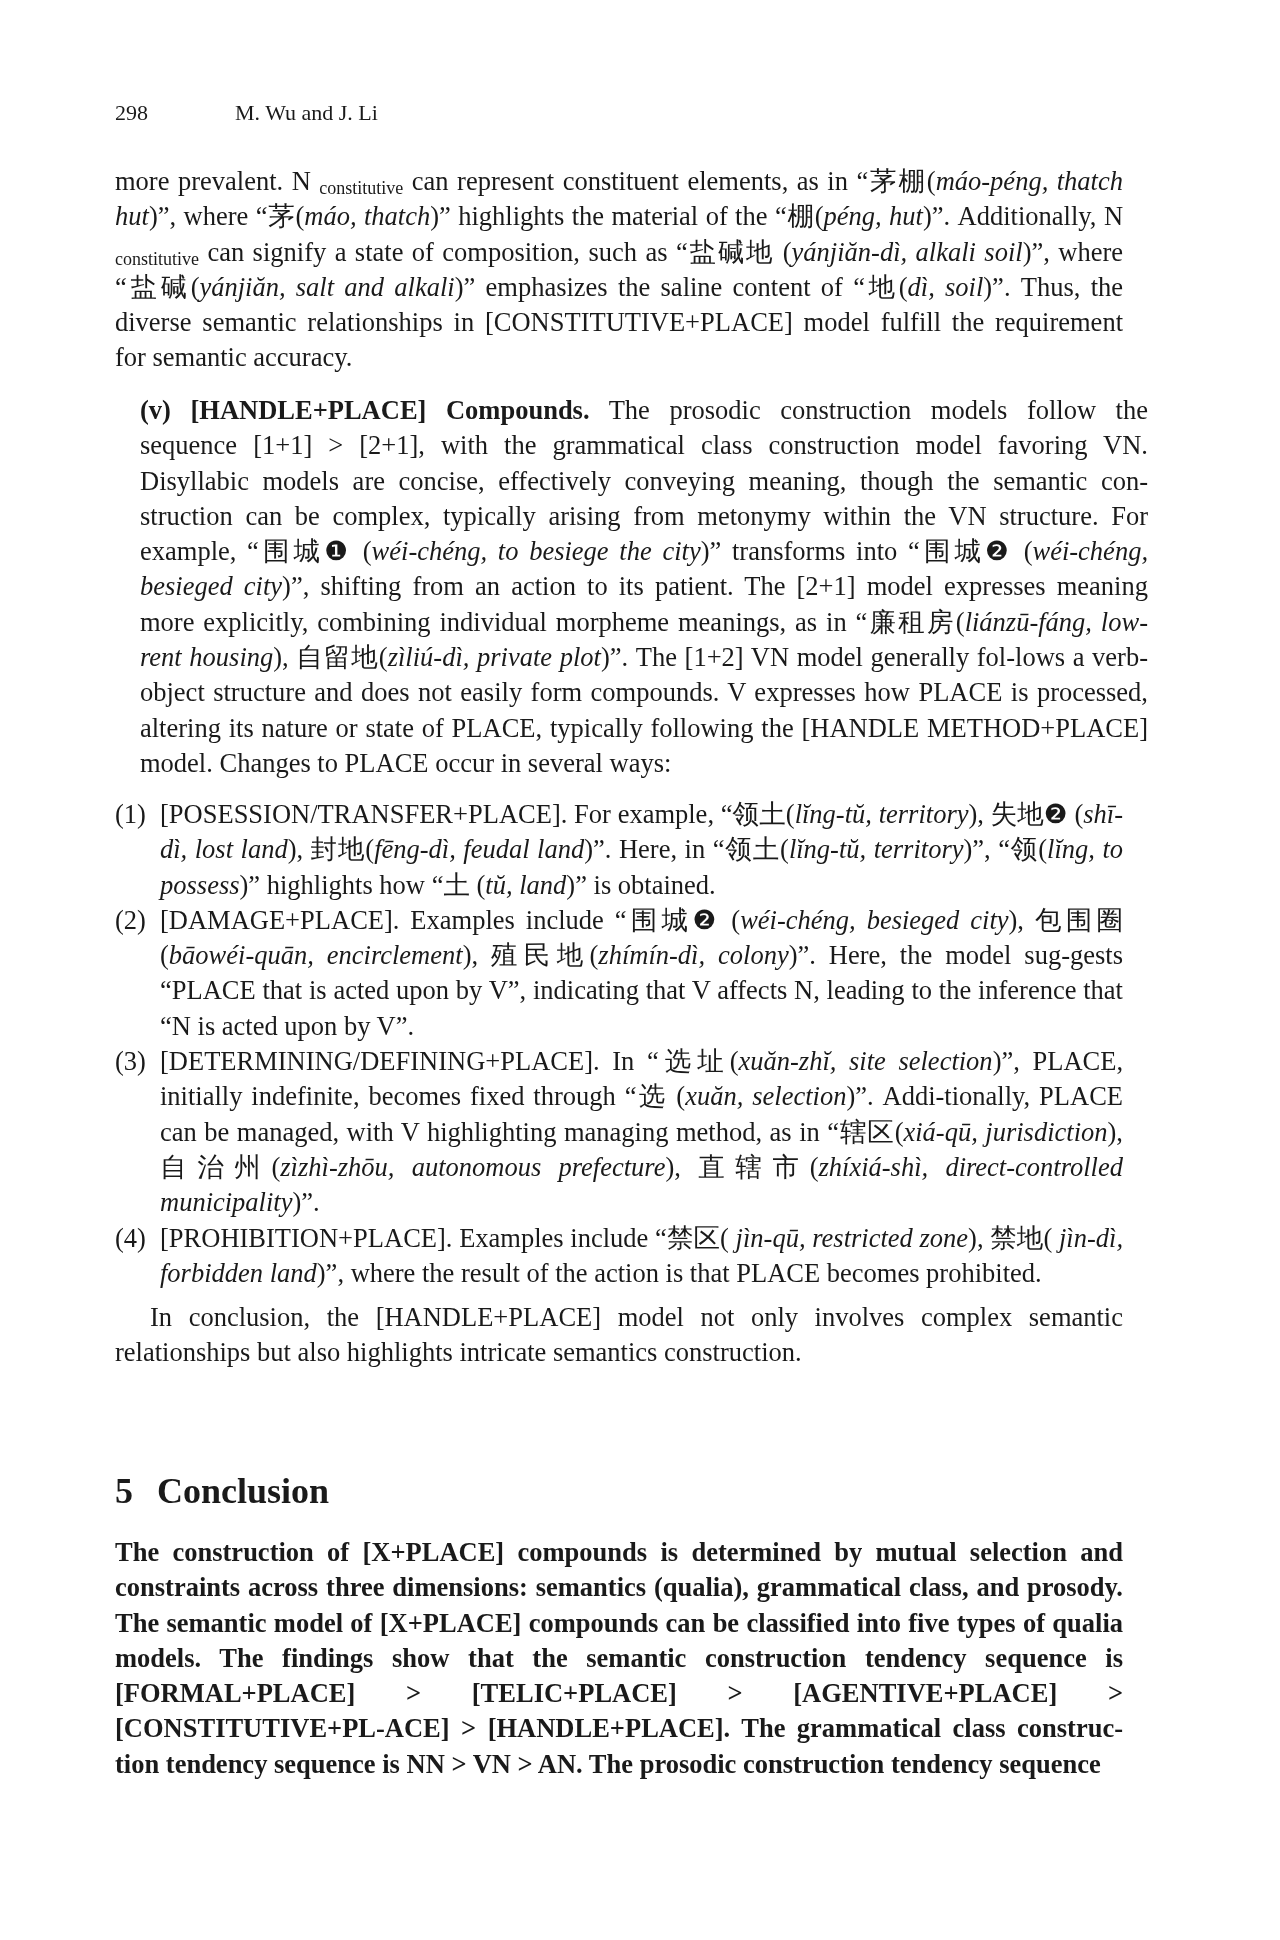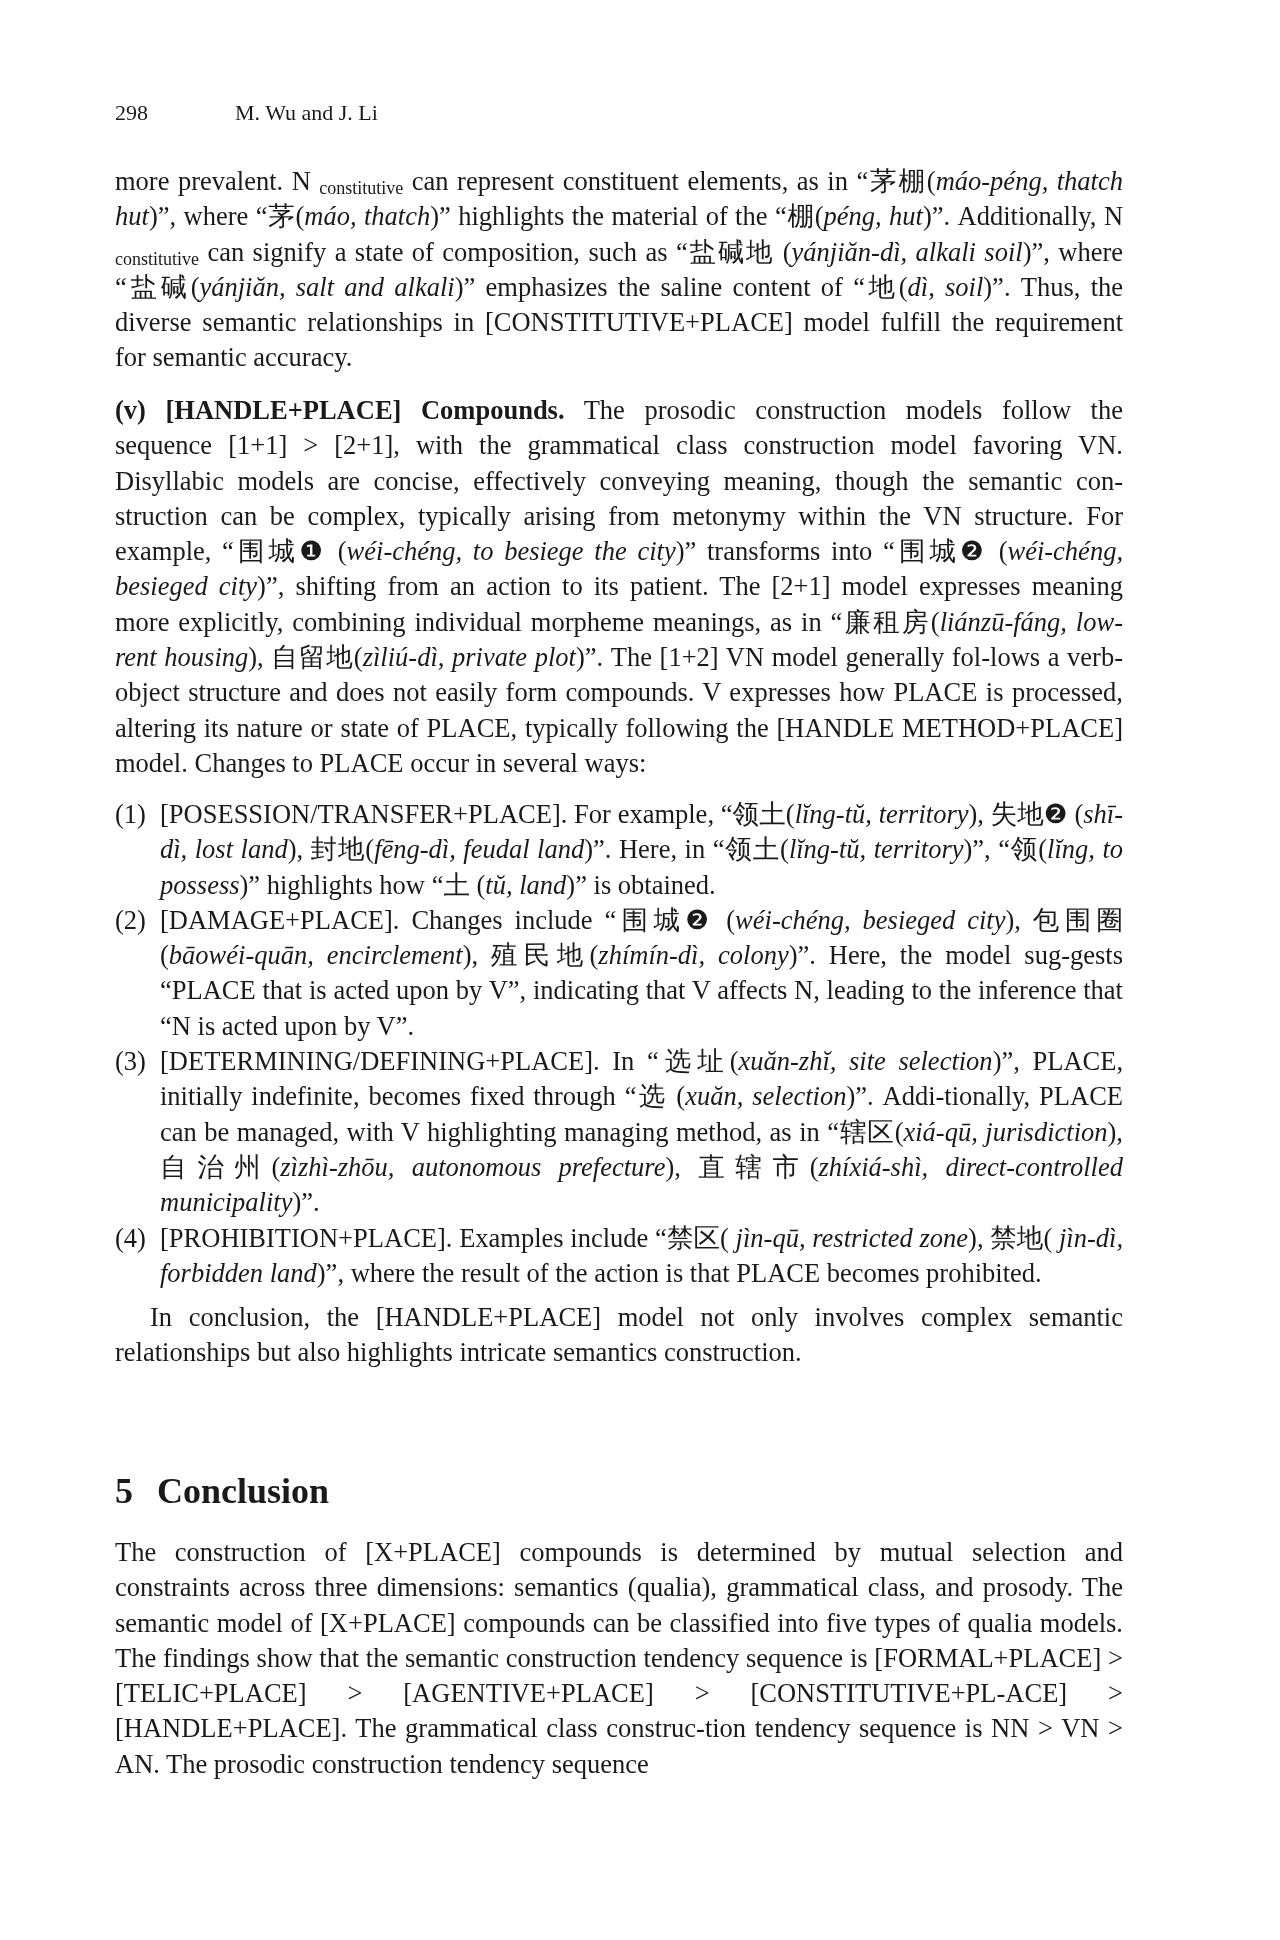--- a/index.html
+++ b/index.html
@@ -29,52 +29,52 @@
   <div class="running-head">
     <span class="pg">298</span><span>M. Wu and J. Li</span>
   </div>
 
   <div class="block" style="top:164px;">
     <p>
       <span>more prevalent. N </span><sub>constitutive</sub><span> can represent constituent elements, as in “茅棚(</span><span class="i">máo-péng, thatch hut</span><span>)”, where “茅(</span><span class="i">máo, thatch</span><span>)” highlights the material of the “棚(</span><span class="i">péng, hut</span><span>)”. Additionally, N </span><sub>constitutive</sub><span> can signify a state of composition, such as “盐碱地 (</span><span class="i">yánjiăn-dì, alkali soil</span><span>)”, where “盐碱(</span><span class="i">yánjiăn, salt and alkali</span><span>)” emphasizes the saline content of “地(</span><span class="i">dì, soil</span><span>)”. Thus, the diverse semantic relationships in [CONSTITUTIVE+PLACE] model fulfill the requirement for semantic accuracy.</span>
     </p>
   </div>
 
-  <div class="block" style="top:393px;">
+  <div class="block" style="top:393px;margin-left:25px;">
     <p>
       <span class="b">(v) [HANDLE+PLACE] Compounds.</span><span> The prosodic construction models follow the sequence [1+1] &gt; [2+1], with the grammatical class construction model favoring VN. Disyllabic models are concise, effectively conveying meaning, though the semantic con-struction can be complex, typically arising from metonymy within the VN structure. For example, “围城❶ (</span><span class="i">wéi-chéng, to besiege the city</span><span>)” transforms into “围城❷ (</span><span class="i">wéi-chéng, besieged city</span><span>)”, shifting from an action to its patient. The [2+1] model expresses meaning more explicitly, combining individual morpheme meanings, as in “廉租房(</span><span class="i">liánzū-fáng, low-rent housing</span><span>), 自留地(</span><span class="i">zìliú-dì, private plot</span><span>)”. The [1+2] VN model generally fol-lows a verb-object structure and does not easily form compounds. V expresses how PLACE is processed, altering its nature or state of PLACE, typically following the [HANDLE METHOD+PLACE] model. Changes to PLACE occur in several ways:</span>
     </p>
   </div>
 
   <div class="block" style="top:797px;">
     <ol class="items">
       <li>
         <span class="num">(1)</span>
         <span>[POSESSION/TRANSFER+PLACE]. For example, “领土(</span><span class="i">lĭng-tŭ, territory</span><span>), 失地❷ (</span><span class="i">shī-dì, lost land</span><span>), 封地(</span><span class="i">fēng-dì, feudal land</span><span>)”. Here, in “领土(</span><span class="i">lĭng-tŭ, territory</span><span>)”, “领(</span><span class="i">lĭng, to possess</span><span>)” highlights how “土 (</span><span class="i">tŭ, land</span><span>)” is obtained.</span>
       </li>
       <li>
         <span class="num">(2)</span>
-        <span>[DAMAGE+PLACE]. Changes include “围城❷ (</span><span class="i">wéi-chéng, besieged city</span><span>), 包围圈(</span><span class="i">bāowéi-quān, encirclement</span><span>), 殖民地(</span><span class="i">zhímín-dì, colony</span><span>)”. Here, the model sug-gests “PLACE that is acted upon by V”, indicating that V affects N, leading to the inference that “N is acted upon by V”.</span>
+        <span>[DAMAGE+PLACE]. Examples include “围城❷ (</span><span class="i">wéi-chéng, besieged city</span><span>), 包围圈(</span><span class="i">bāowéi-quān, encirclement</span><span>), 殖民地(</span><span class="i">zhímín-dì, colony</span><span>)”. Here, the model sug-gests “PLACE that is acted upon by V”, indicating that V affects N, leading to the inference that “N is acted upon by V”.</span>
       </li>
       <li>
         <span class="num">(3)</span>
         <span>[DETERMINING/DEFINING+PLACE]. In “选址(</span><span class="i">xuăn-zhĭ, site selection</span><span>)”, PLACE, initially indefinite, becomes fixed through “选 (</span><span class="i">xuăn, selection</span><span>)”. Addi-tionally, PLACE can be managed, with V highlighting managing method, as in “辖区(</span><span class="i">xiá-qū, jurisdiction</span><span>), 自治州(</span><span class="i">zìzhì-zhōu, autonomous prefecture</span><span>), 直辖市(</span><span class="i">zhíxiá-shì, direct-controlled municipality</span><span>)”.</span>
       </li>
       <li>
         <span class="num">(4)</span>
         <span>[PROHIBITION+PLACE]. Examples include “禁区( </span><span class="i">jìn-qū, restricted zone</span><span>), 禁地( </span><span class="i">jìn-dì, forbidden land</span><span>)”, where the result of the action is that PLACE becomes prohibited.</span>
       </li>
     </ol>
   </div>
 
   <div class="block" style="top:1300px;">
     <p class="indent">In conclusion, the [HANDLE+PLACE] model not only involves complex semantic relationships but also highlights intricate semantics construction.</p>
   </div>
 
   <div class="sec-head">
     <span class="n">5</span><span>Conclusion</span>
   </div>
 
-  <div class="block" style="top:1535px;">
+  <div class="block" style="top:1535px;font-weight:bold;">
     <p>The construction of [X+PLACE] compounds is determined by mutual selection and constraints across three dimensions: semantics (qualia), grammatical class, and prosody. The semantic model of [X+PLACE] compounds can be classified into five types of qualia models. The findings show that the semantic construction tendency sequence is [FORMAL+PLACE] &gt; [TELIC+PLACE] &gt; [AGENTIVE+PLACE] &gt; [CONSTITUTIVE+PL-ACE] &gt; [HANDLE+PLACE]. The grammatical class construc-tion tendency sequence is NN &gt; VN &gt; AN. The prosodic construction tendency sequence</p>
   </div>
 
 </div>
 
 </body></html>

